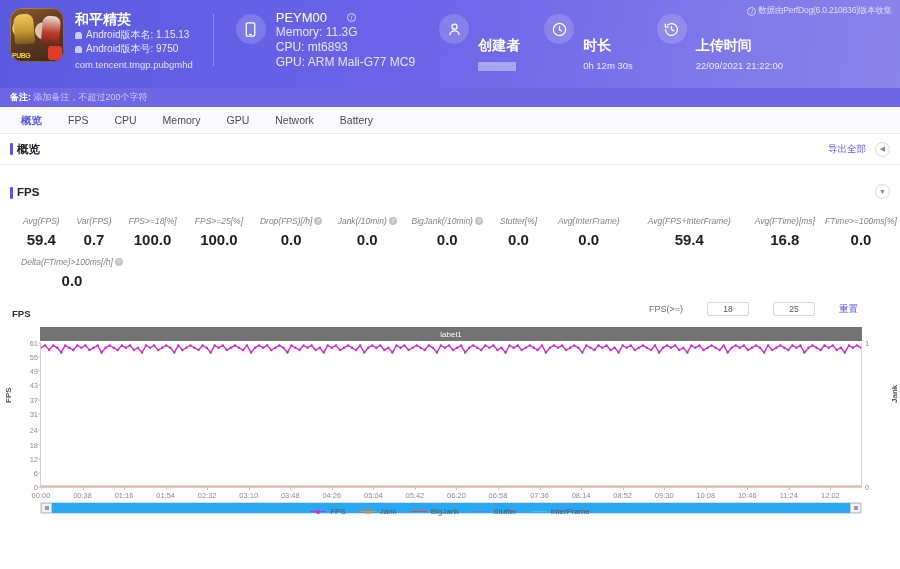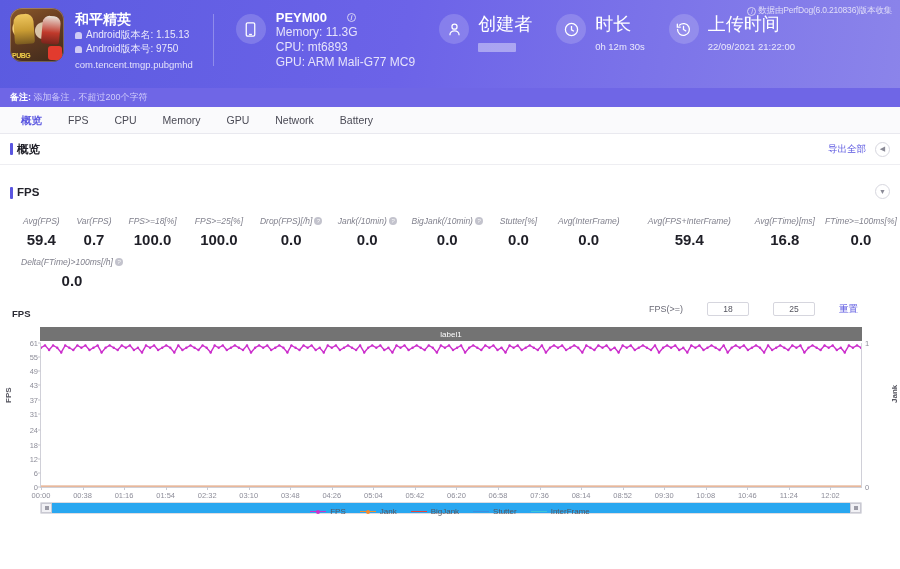--- a/index.html
+++ b/index.html
@@ -80,26 +80,26 @@
   .icon-circle {
     width: 30px; height: 30px; border-radius: 50%;
     background: rgba(255,255,255,.17);
     display: flex; align-items: center; justify-content: center;
     flex: none; margin-top: 6px;
   }
   .icon-circle svg { width: 17px; height: 17px; }
 
   .dev-block { margin-left: 22px; }
   .dev-meta { margin-left: 10px; padding-top: 2px; }
-  .dev-title { font-size: 13px; font-weight: 700; display: flex; align-items: center; gap: 20px; }
+  .dev-title { font-size: 13px; font-weight: 400; display: flex; align-items: center; gap: 20px; }
   .dev-line { font-size: 12px; color: #e6e3fb; line-height: 15px; }
 
   .mini-block { margin-left: 24px; }
   .mini-meta { margin-left: 9px; padding-top: 4px; }
-  .mini-title { font-size: 18px; font-weight: 400; }
+  .mini-title { font-size: 14px; font-weight: 700; margin-top: 25px; }
   .mini-val { font-size: 9.5px; color: #ebe9fc; margin-top: 5px; }
   .redacted {
     display: inline-block; width: 38px; height: 9px; margin-top: 7px;
     background: rgba(255,255,255,.40); border-radius: 1px;
   }
 
   
   .remark {
     height: 19px; background: #6f66e6;
     color: #cfcafa; font-size: 9px; line-height: 19px; padding-left: 10px;

